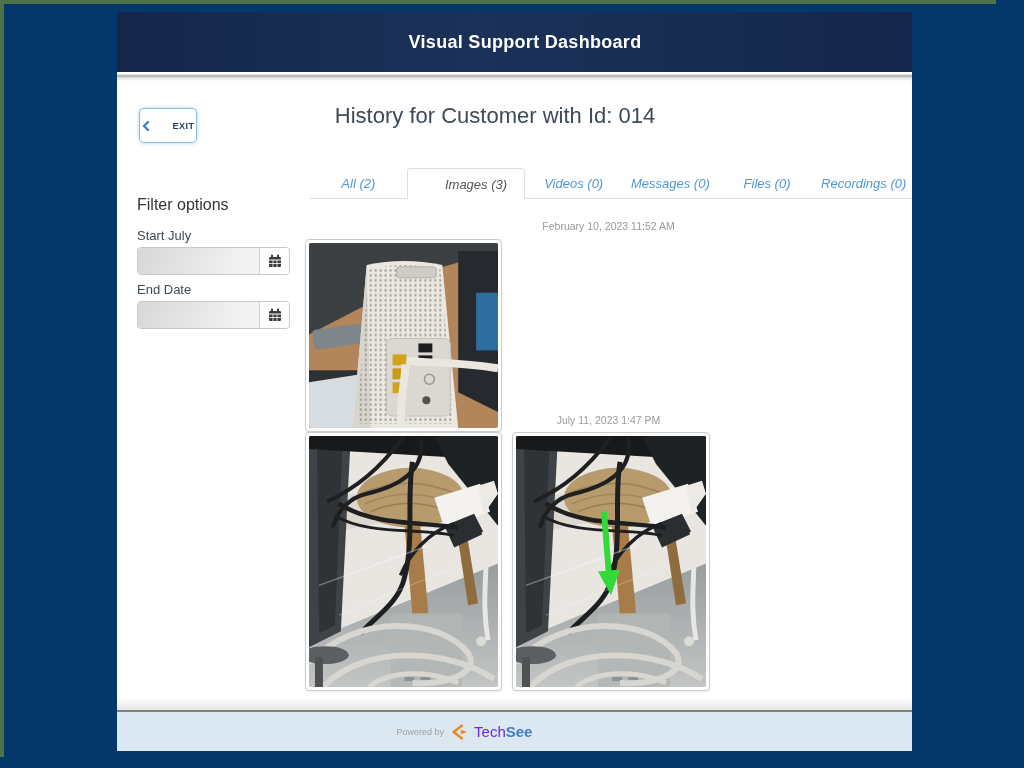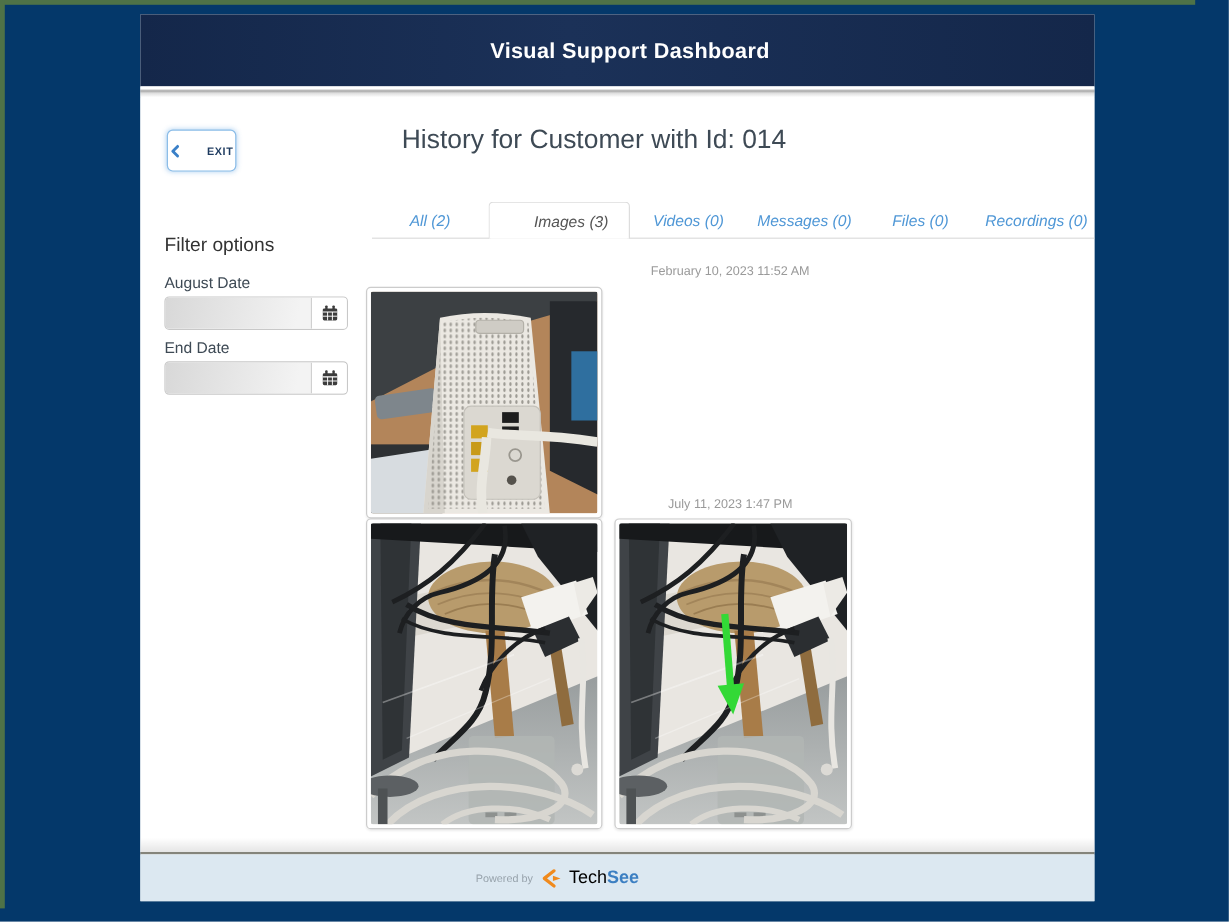--- a/index.html
+++ b/index.html
@@ -33,21 +33,21 @@
     background: linear-gradient(180deg, rgba(0,0,0,0), rgba(0,0,0,0.10));
   }
   .pre-footer-line { height: 2px; flex: 0 0 2px; background: #84847b; }
   .app-footer {
     height: 39px; flex: 0 0 39px; background: #dce8f1;
     display: flex; align-items: center; justify-content: center;
   }
   .footer-inner { display: flex; align-items: center; gap: 6px; margin-right: 100px; }
   .powered-by { font-size: 9px; color: #97a2ab; }
   .brand { font-size: 15px; }
-  .brand .tech { color: #000000; }
+  .brand .tech { color: #6d28d9; }
   .brand .see { color: #3c7fc2; font-weight: bold; }
 
   
   .exit-btn {
     position: absolute; left: 22px; top: 27px; width: 58px; height: 35px;
     background: #ffffff; border: 1px solid #8cbde8; border-radius: 5px;
     box-shadow: 0 0 4px rgba(90,160,225,0.45);
     display: flex; align-items: center; justify-content: center; gap: 21px;
     cursor: pointer;
   }
@@ -213,21 +213,21 @@
             <polyline points="7,2 3,6 7,10" fill="none" stroke="#3a80c8" stroke-width="2.4" stroke-linecap="round" stroke-linejoin="round"></polyline>
           </svg>
       </span>
       <span class="exit-label">EXIT</span>
     </button>
 
     <div class="page-heading">History for Customer with Id: 014</div>
 
     <div class="filter-title">Filter options</div>
 
-    <div class="date-label start-label">August Date</div>
+    <div class="date-label start-label">Start July</div>
     <div class="date-group start-group">
       <input class="date-input" type="text" value="" style="">
       <button class="cal-btn">
         <span style="display:flex">
           <svg width="14" height="14" viewBox="0 0 14 14">
             <rect x="1" y="3" width="12" height="10" rx="1.2" fill="#3c3c3c"></rect>
             <rect x="3" y="0.5" width="2" height="3.5" rx="0.8" fill="#3c3c3c"></rect>
             <rect x="9" y="0.5" width="2" height="3.5" rx="0.8" fill="#3c3c3c"></rect>
             <line x1="1" y1="6" x2="13" y2="6" stroke="#ffffff" stroke-width="1"></line>
             <line x1="5" y1="6" x2="5" y2="13" stroke="#ffffff" stroke-width="0.8"></line>

